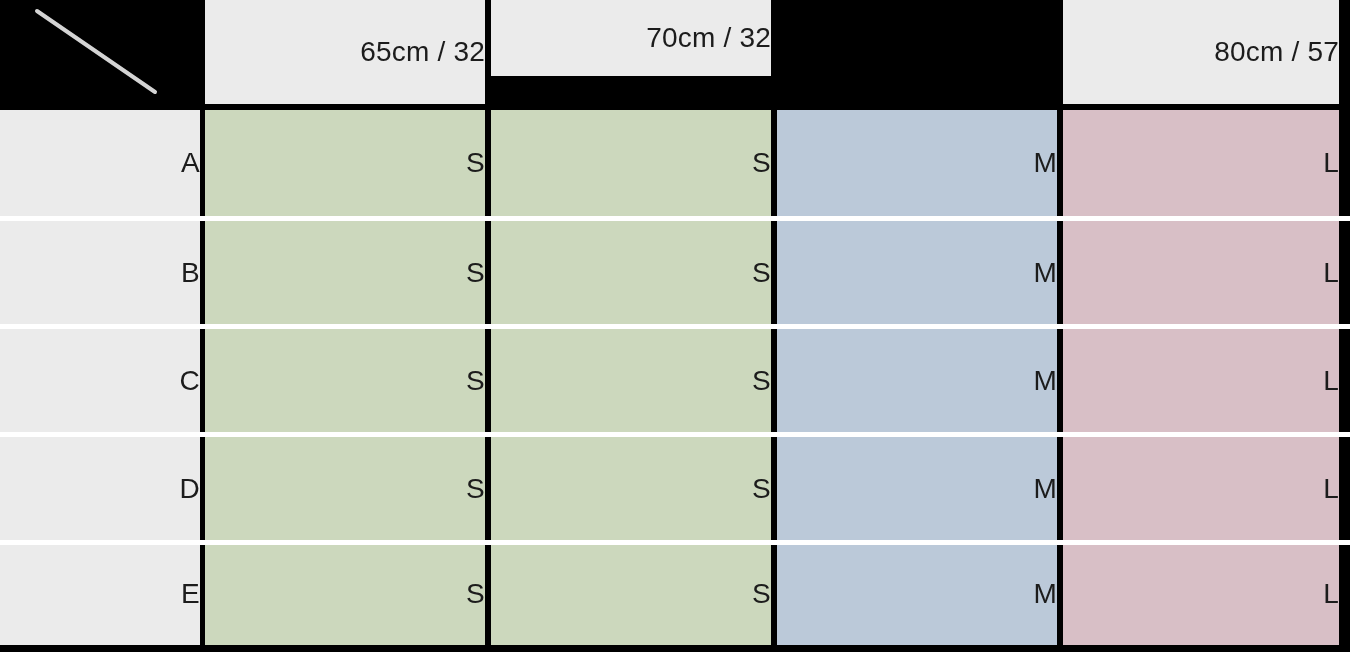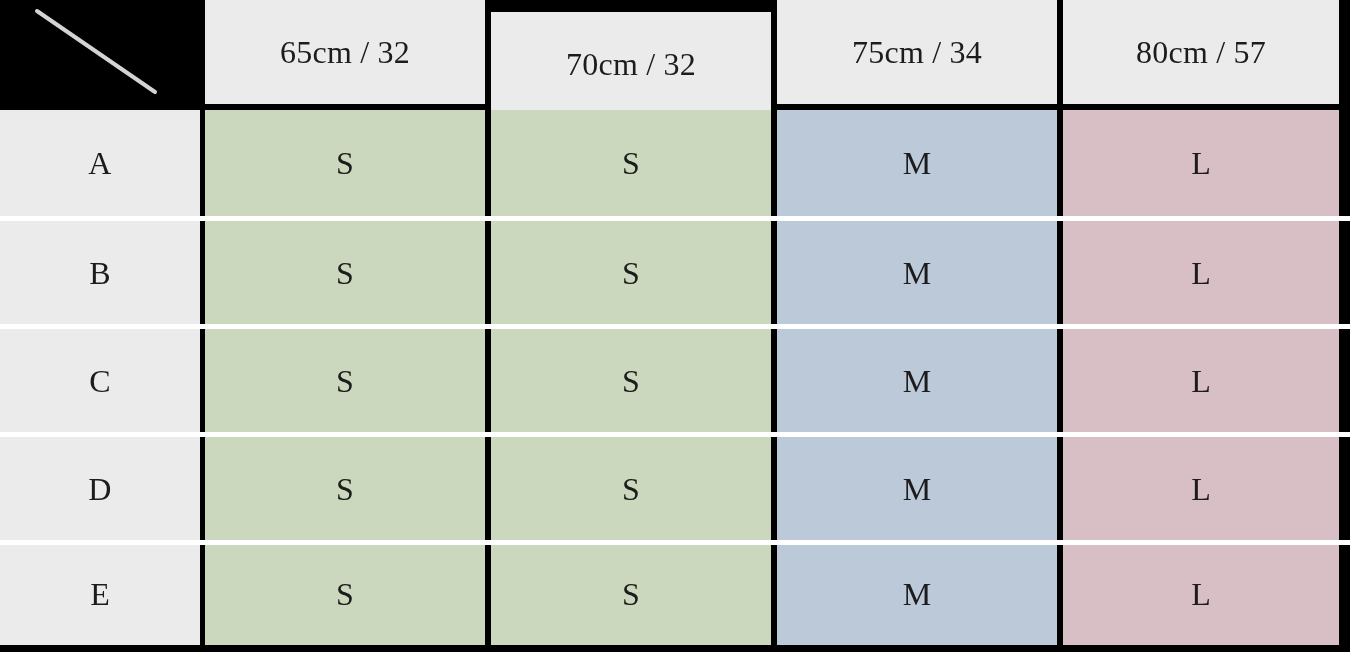--- a/index.html
+++ b/index.html
@@ -21,29 +21,28 @@
     height: 652px;
     background: #000000;
   }
 
   
   .cell {
     position: absolute;
     box-sizing: border-box;
     display: flex;
     align-items: center;
-    justify-content: center;
-    font-size: 32px;
+    justify-content: flex-end;
+    font-size: 28px;
     font-weight: 400;
     color: #1c1c1c;
     letter-spacing: 0.2px;
     line-height: 1;
     -webkit-font-smoothing: antialiased;
     user-select: none;
-    font-family: Liberation Serif, serif;
   }
 
   .header-cell {
     background: #ebebeb;
   }
 
   .rowlabel-cell {
     background: #ebebeb;
   }
 
@@ -76,25 +75,22 @@
 
   <div class="cell corner-cell" style="left:0px; top:0px; width:200px; height:104px;">
     <svg viewBox="0 0 200 104" preserveAspectRatio="none">
       <line x1="37" y1="11" x2="155" y2="92" stroke="#d4d4d4" stroke-width="4" stroke-linecap="round"></line>
     </svg>
   </div>
 
   <div class="cell header-cell" style="left:205px; top:0px; width:280px; height:104px;">
     <span>65cm / 32</span>
   </div>
-  <div class="cell header-cell" style="left:491px; top:0px; width:280px; height:104px;margin-top:12px;">
+  <div class="cell header-cell" style="left:491px; top:0px; width:280px; height:76px;">
     <span>70cm / 32</span>
-  </div>
-  <div class="cell header-cell" style="left:777px; top:0px; width:280px; height:104px;">
-    <span>75cm / 34</span>
   </div>
   <div class="cell header-cell" style="left:1063px; top:0px; width:276px; height:104px;">
     <span>80cm / 57</span>
   </div>
 
   <div class="cell rowlabel-cell" style="left:0px; top:110px; width:200px; height:106px;">
     <span>A</span>
   </div>
   <div class="cell data-cell size-s" style="left:205px; top:110px; width:280px; height:106px;">
     <span>S</span>

